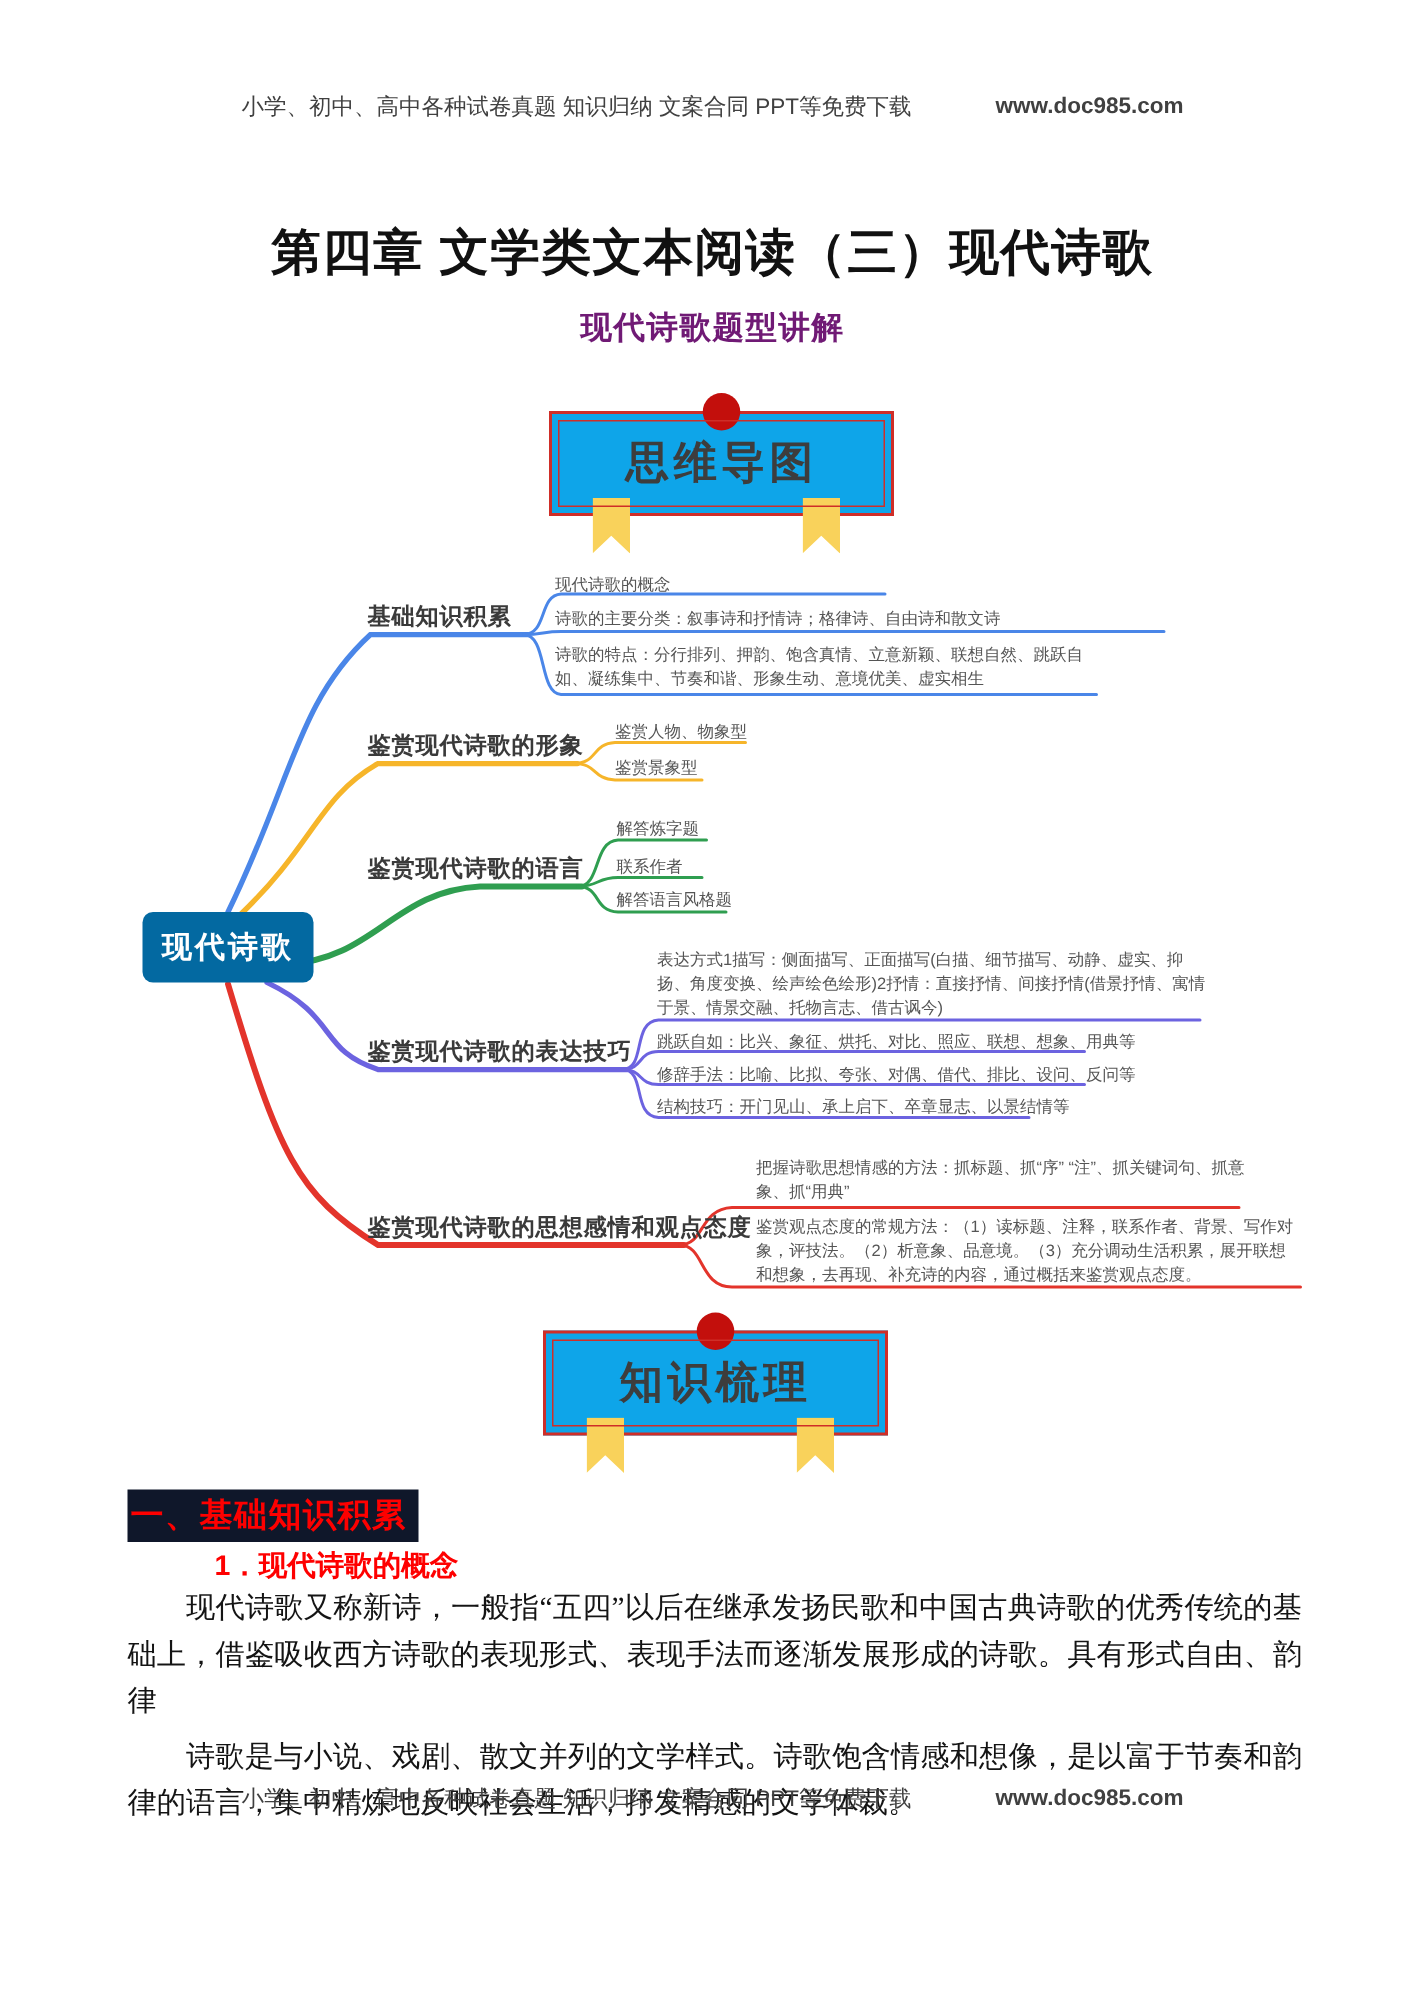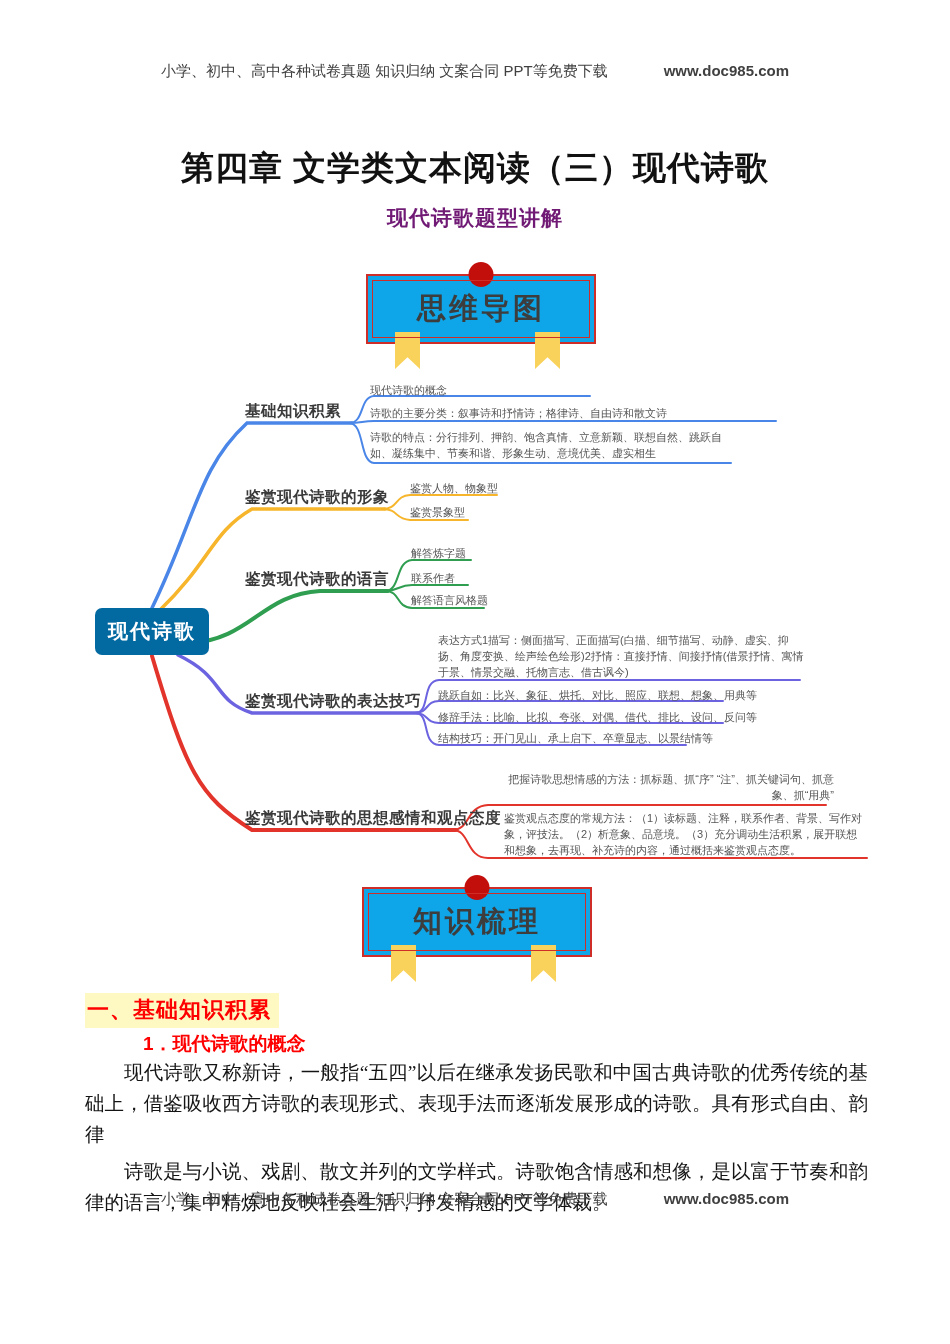--- a/index.html
+++ b/index.html
@@ -32,21 +32,21 @@
   .mm-svg{position:absolute;left:0;top:0;pointer-events:none;}
   .mm-root{position:absolute;left:95px;top:608px;width:114px;height:47px;background:#0369a1;
            border-radius:7px;display:flex;align-items:center;justify-content:center;
            color:#fff;font-size:20px;font-weight:bold;letter-spacing:2px;}
   .mm-label{position:absolute;font-size:15.5px;font-weight:bold;color:#3a3a3a;
             letter-spacing:0.5px;white-space:nowrap;}
   .mm-item{position:absolute;font-size:11px;line-height:16px;color:#555;white-space:nowrap;}
   .mm-item.block{white-space:normal;}
 
   
-  .section-heading{position:absolute;left:85px;top:993px;background:#fef9c3;color:#fe0000;
+  .section-heading{position:absolute;left:85px;top:993px;background:#0f172a;color:#fe0000;
                    font-size:22px;font-weight:bold;padding:2px 8px 3px 2px;letter-spacing:1px;}
   .sub-heading{position:absolute;left:143px;top:1031px;color:#fe0000;
                font-size:19px;font-weight:bold;}
   .body-text{position:absolute;left:85px;top:1057px;width:783px;
              font-family:"Liberation Serif","DejaVu Serif",serif;
              font-size:19.5px;line-height:31px;color:#141414;text-align:justify;}
   .body-text p{margin:0 0 6px;text-indent:2em;}
 </style>
 </head>
 <body>
@@ -123,21 +123,21 @@
   <div class="mm-item" style="left:411px;top:570px;">联系作者</div>
   <div class="mm-item" style="left:411px;top:592px;">解答语言风格题</div>
 
   <div class="mm-label" style="left:245px;top:691px;">鉴赏现代诗歌的表达技巧</div>
   <div class="mm-item block" style="left:438px;top:632px;width:368px;">表达方式1描写：侧面描写、正面描写(白描、细节描写、动静、虚实、抑扬、角度变换、绘声绘色绘形)2抒情：直接抒情、间接抒情(借景抒情、寓情于景、情景交融、托物言志、借古讽今)</div>
   <div class="mm-item" style="left:438px;top:687px;">跳跃自如：比兴、象征、烘托、对比、照应、联想、想象、用典等</div>
   <div class="mm-item" style="left:438px;top:709px;">修辞手法：比喻、比拟、夸张、对偶、借代、排比、设问、反问等</div>
   <div class="mm-item" style="left:438px;top:730px;">结构技巧：开门见山、承上启下、卒章显志、以景结情等</div>
 
   <div class="mm-label" style="left:245px;top:808px;">鉴赏现代诗歌的思想感情和观点态度</div>
-  <div class="mm-item block" style="left:504px;top:771px;width:330px;text-align:right;">把握诗歌思想情感的方法：抓标题、抓“序” “注”、抓关键词句、抓意象、抓“用典”</div>
+  <div class="mm-item block" style="left:504px;top:771px;width:330px;">把握诗歌思想情感的方法：抓标题、抓“序” “注”、抓关键词句、抓意象、抓“用典”</div>
   <div class="mm-item block" style="left:504px;top:810px;width:362px;">鉴赏观点态度的常规方法：（1）读标题、注释，联系作者、背景、写作对象，评技法。（2）析意象、品意境。（3）充分调动生活积累，展开联想和想象，去再现、补充诗的内容，通过概括来鉴赏观点态度。</div>
 
   <div class="banner" style="left:362px;top:887px;">
     <div class="banner-circle"></div>
     <div class="ribbon left"></div>
     <div class="ribbon right"></div>
     <div class="banner-inner">
       <span class="banner-label">知识梳理</span>
     </div>
   </div>

